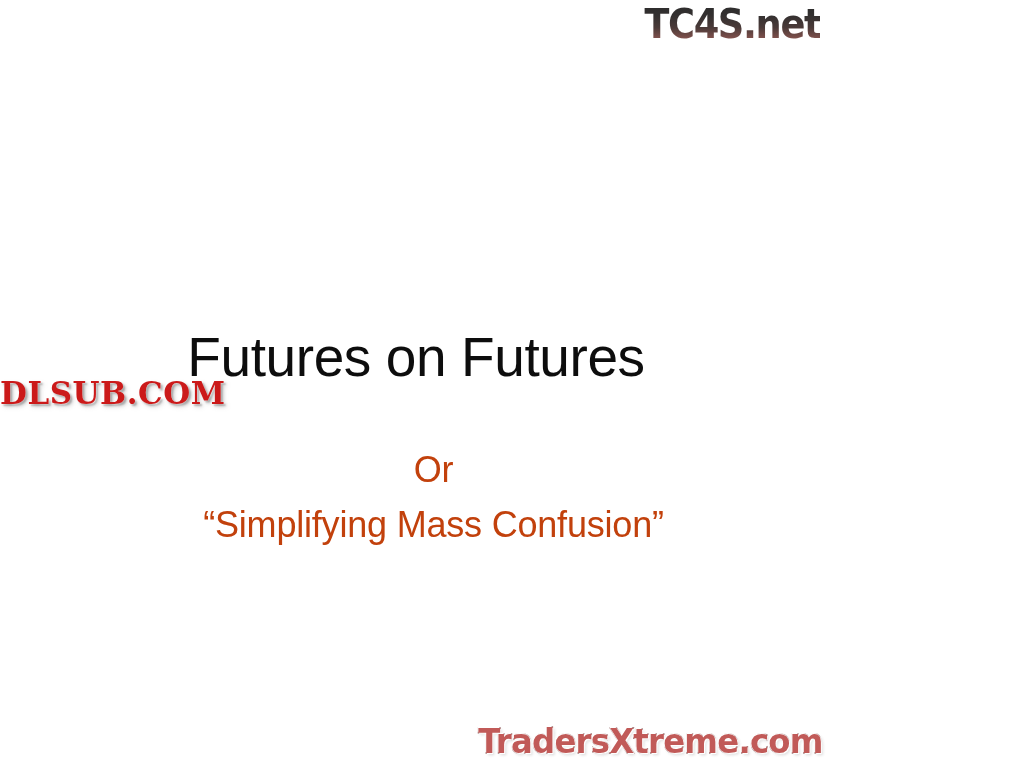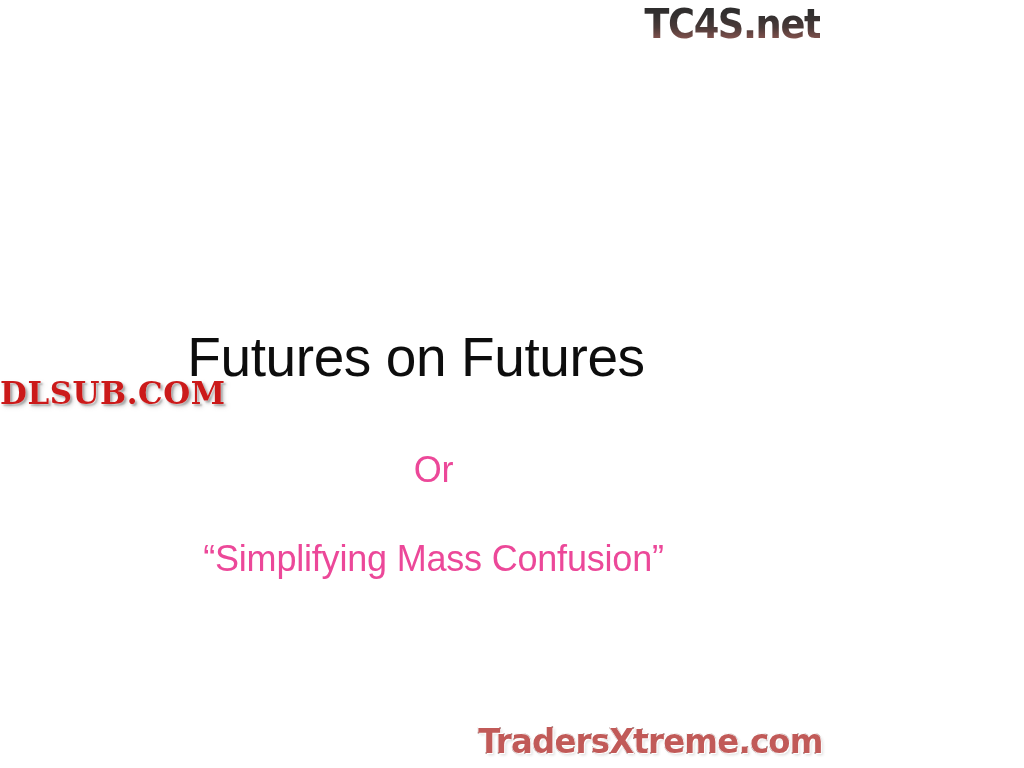--- a/index.html
+++ b/index.html
@@ -93,33 +93,32 @@
 
   
   .subtitle {
     position: absolute;
     left: 0;
     right: 0;
     top: 444px;
     text-align: center;
     font-family: "Liberation Sans", sans-serif;
     font-weight: 400;
-    color: #ec4899;
+    color: #c2410c;
     padding-left: 35px;
   }
   .subtitle .line1 {
     font-size: 36px;
     line-height: 52px;
     letter-spacing: -0.2px;
   }
   .subtitle .line2 {
     font-size: 36px;
     line-height: 58px;
     letter-spacing: -0.2px;
-    margin-top: 34px;
   }
 
   
   .wm-tx {
     position: absolute;
     bottom: 8px;
     right: 9px;
     font-family: "DejaVu Sans", sans-serif;
     font-weight: bold;
     font-size: 34px;

